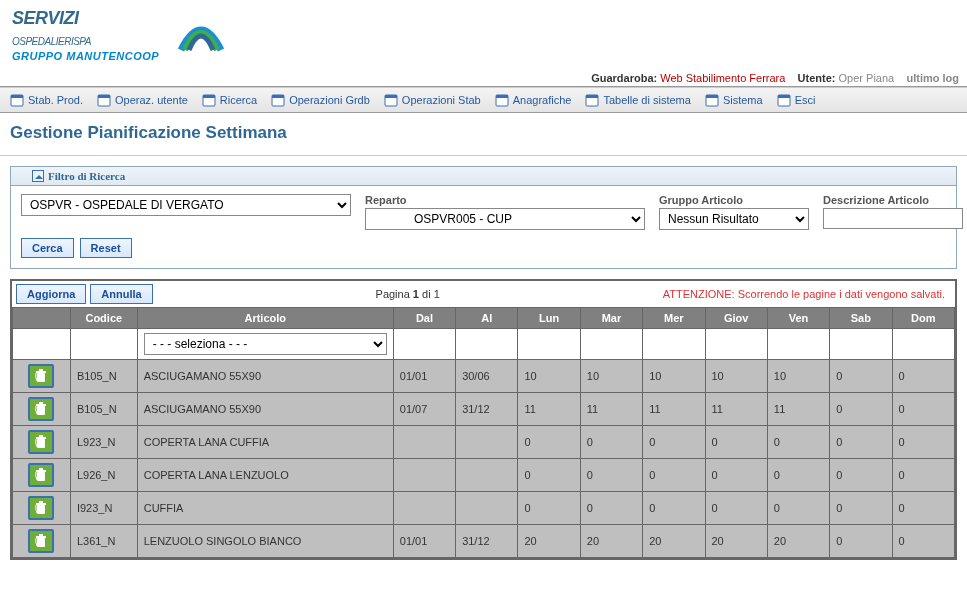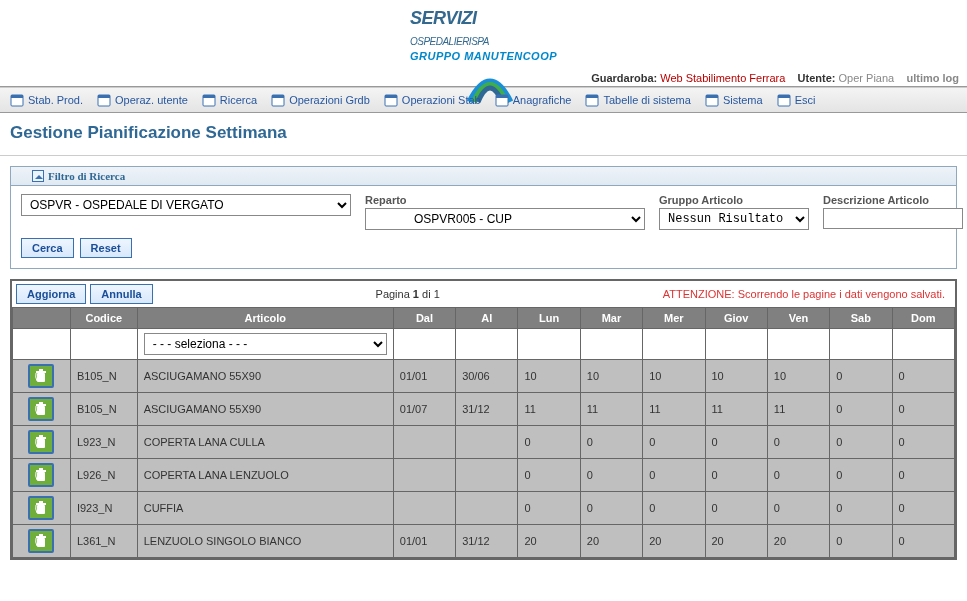--- a/index.html
+++ b/index.html
@@ -1,17 +1,17 @@
 <!DOCTYPE html>
 <html><head>
 <meta charset="utf-8">
 <style>
 *{box-sizing:border-box;margin:0;padding:0;}
 body{font-family:Arial,Helvetica,sans-serif;font-size:11px;color:#333;background:#fff;width:967px;overflow:hidden;}
-.header{display:flex;align-items:center;padding:8px 12px;height:70px;flex-direction:column;}
+.header{display:flex;align-items:center;padding:8px 12px;height:70px;}
 .logo-text{display:flex;flex-direction:column;font-style:italic;font-weight:bold;}
 .logo-text .l1{font-size:18px;color:#33698f;letter-spacing:-0.5px;}
 .logo-text .l2{font-size:18px;color:#33698f;letter-spacing:-0.5px;}
 .logo-text .l2 span{font-size:10px;font-weight:normal;}
 .logo-text .l3{font-size:11px;color:#0088cc;letter-spacing:0.5px;}
 .logo-swirl{margin-left:12px;}
 .infobar{background:#fff;text-align:right;padding:2px 8px;font-size:11px;border-bottom:1px solid #999;}
 .infobar .lbl{color:#333;font-weight:bold;}
 .infobar .val{color:#b00;}
 .infobar .val2{color:#888;}
@@ -21,21 +21,21 @@
 .page-title{color:#2f6895;font-weight:bold;font-size:17px;padding:10px 10px 12px 10px;border-bottom:1px solid #ccc;}
 .filter-panel{margin:10px;border:1px solid #8fa8bd;}
 .filter-head{background:linear-gradient(#eef3f8,#e0e9f2);padding:3px 21px;font-weight:bold;color:#2f6895;border-bottom:1px solid #8fa8bd;display:flex;align-items:center;gap:4px;font-family:Liberation Serif, serif;}
 .filter-body{padding:8px 10px 10px 10px;}
 .filter-row{display:flex;gap:14px;margin-bottom:8px;}
 .filter-col{display:flex;flex-direction:column;gap:2px;}
 .filter-col label{font-weight:bold;color:#555;}
 .sel,.txt{border:1px solid #888;background:#fff;font-size:12px;padding:2px 4px;}
 .sel.w330{width:330px;}
 .sel.w280{width:280px;padding-left:44px;}
-.sel.w150{width:150px;font-family:Liberation Mono, monospace;}
+.sel.w150{width:150px;}
 .txt.w150{width:140px;height:21px;}
 .btn{border:1px solid #3a70b0;background:linear-gradient(#eef5ff,#d8e8fb);color:#1a4e99;font-weight:bold;padding:3px 10px;cursor:pointer;font-size:11px;}
 .btn-row{display:flex;gap:6px;}
 .grid-wrap{margin:10px;border:2px solid #666;}
 .grid-top{display:flex;align-items:center;padding:3px 4px;}
 .grid-top .pager{flex:1;text-align:center;font-size:11px;}
 .grid-top .warn{color:#d33;font-size:11px;padding-right:6px;}
 .grid{width:100%;border-collapse:collapse;}
 .grid th{background:#808080;color:#fff;font-size:11px;padding:4px 6px;border:1px solid #666;text-align:center;}
 .grid td{border:1px solid #666;padding:4px 6px;font-size:11px;background:#bfbfbf;height:30px;}
@@ -264,21 +264,21 @@
         <tr class="odd">
           <td class="col-action"><span class="trash-btn">
               <svg width="16" height="16" viewBox="0 0 16 16">
                 <rect x="4" y="5" width="8" height="9" rx="1" fill="#fff"></rect>
                 <rect x="3" y="3" width="10" height="2" fill="#fff"></rect>
                 <rect x="6" y="1" width="4" height="2" fill="#fff"></rect>
                 <path d="M3 5 Q2 9 4 13" stroke="#fff" stroke-width="1" fill="none"></path>
               </svg>
             </span></td>
           <td>L923_N</td>
-          <td>COPERTA LANA CULLA</td>
+          <td>COPERTA LANA CUFFIA</td>
           <td></td>
           <td></td>
           <td>0</td>
           <td>0</td>
           <td>0</td>
           <td>0</td>
           <td>0</td>
           <td>0</td>
           <td>0</td>
         </tr>

